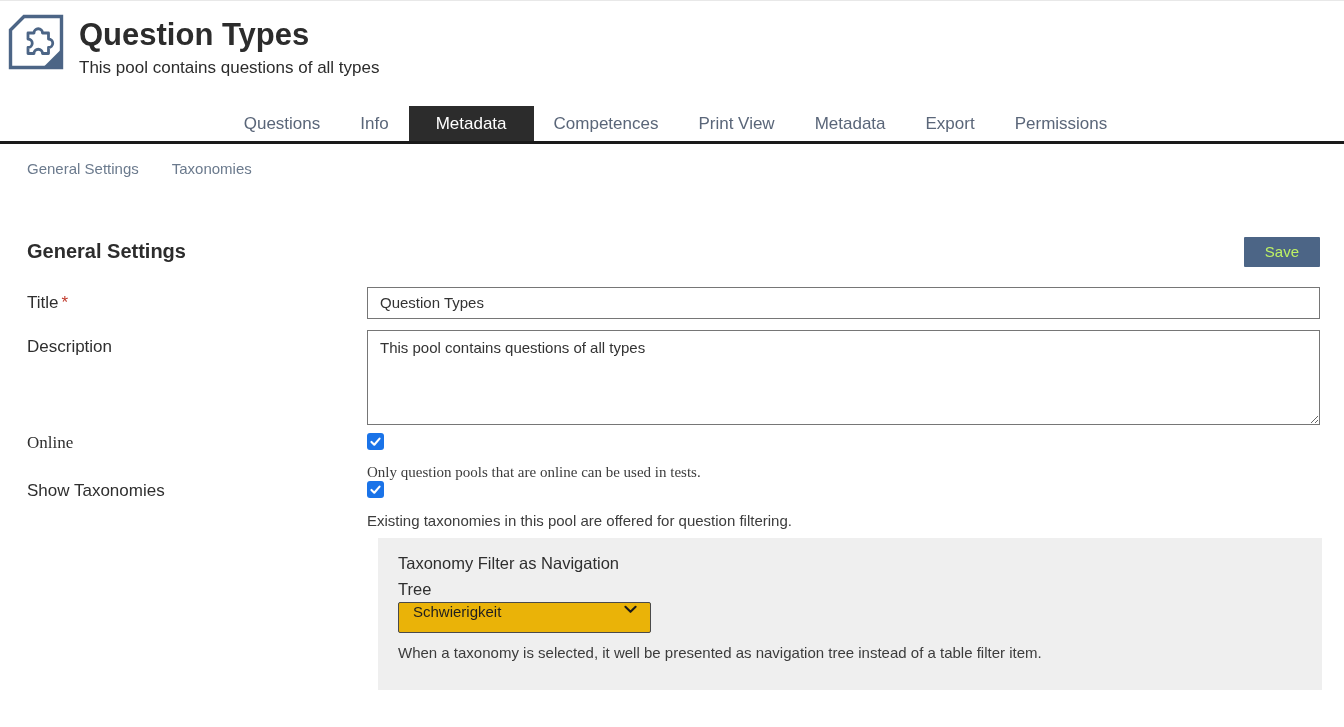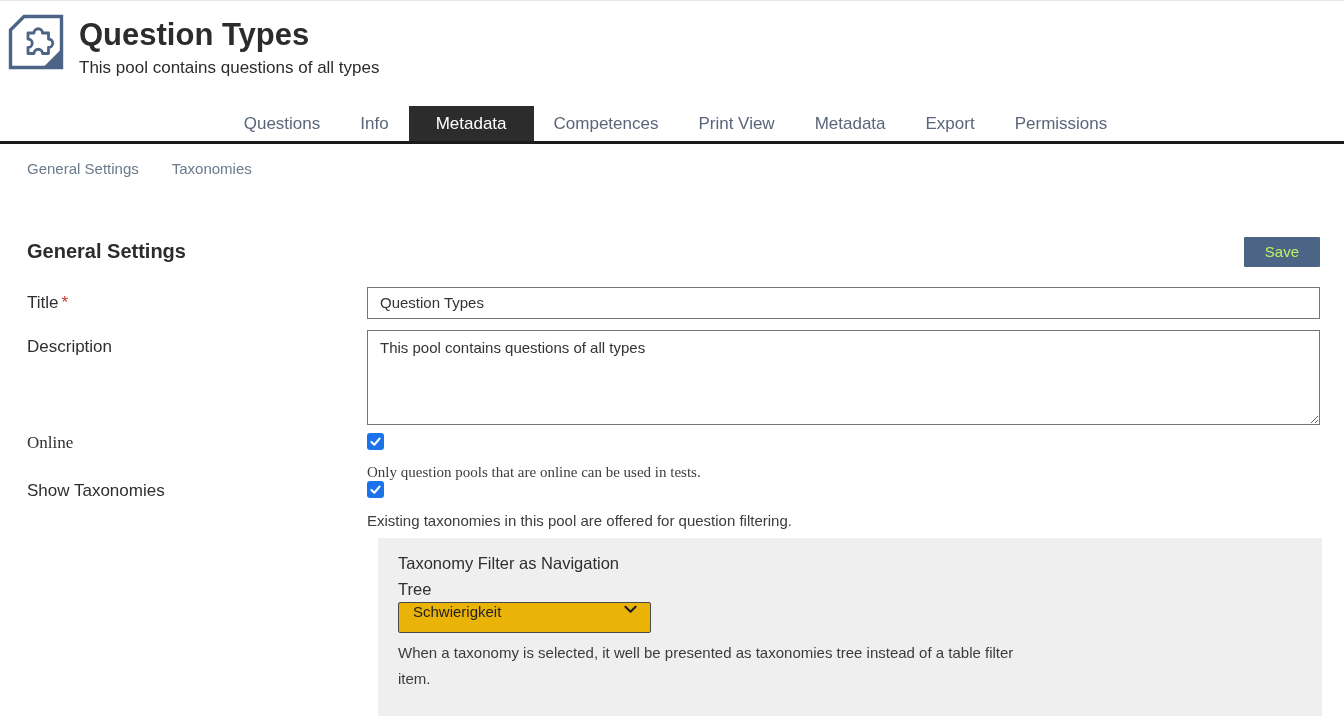--- a/index.html
+++ b/index.html
@@ -160,18 +160,18 @@
       <div class="panel-label">Taxonomy Filter as Navigation Tree</div>
       <div class="panel-field">
         <div class="select-box">
           <span>Schwierigkeit</span>
           <span style="display:inline-flex;">
             <svg width="15" height="13" viewBox="0 0 16 14">
                 <path d="M2.5 4 L8 9.5 L13.5 4" fill="none" stroke="#1a1a1a" stroke-width="2.2" stroke-linecap="round" stroke-linejoin="round"></path>
               </svg>
           </span>
         </div>
-        <div class="panel-hint">When a taxonomy is selected, it well be presented as taxonomies tree instead of a table filter item.</div>
+        <div class="panel-hint">When a taxonomy is selected, it well be presented as navigation tree instead of a table filter item.</div>
       </div>
     </div>
 
   </div>
 </div>
 
 </body></html>

